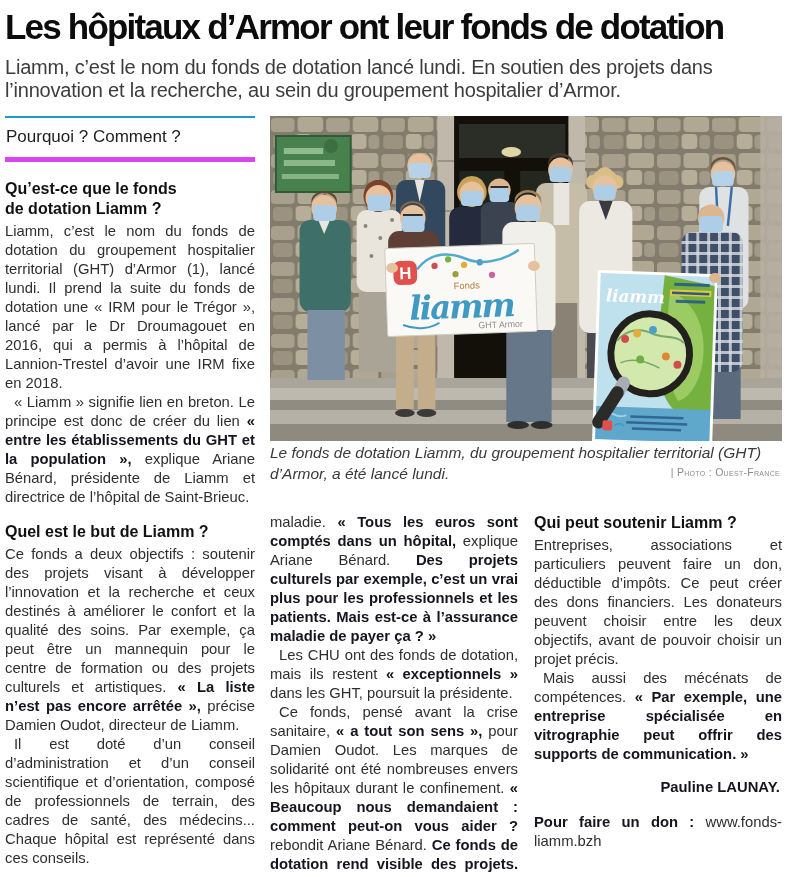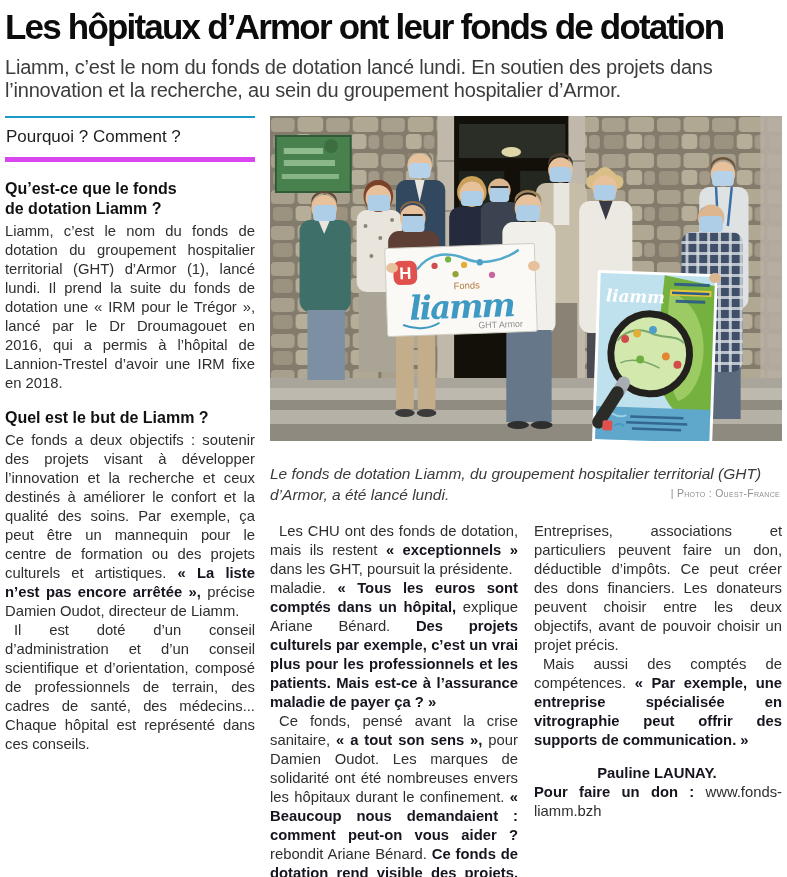--- a/index.html
+++ b/index.html
@@ -7,31 +7,31 @@
         font-family:"Liberation Sans",sans-serif;color:#2e2e2e;}
   h1.headline{margin:2px 0 10px;font-size:35px;font-weight:700;letter-spacing:-1.8px;
         line-height:1.08;color:#0c0c0c;white-space:nowrap;}
   .lede{margin:0 0 14px;font-size:20px;line-height:23px;color:#3c3c3c;width:742px;letter-spacing:-.2px;}
   .grid{display:flex;gap:15px;}
   .col1{flex:0 0 250px;width:250px;}
   .main{flex:1;min-width:0;}
   .kicker{border-top:2px solid #1b9ac5;border-bottom:5px solid #d946ef;
         padding:9px 1px 10px;font-size:17px;color:#1d1d1d;margin-bottom:17px;}
   .blocks{font-size:14.8px;line-height:19px;text-align:justify;hyphens:auto;}
-  .blocks>:first-child{margin-top:5px;}
+  .blocks>:first-child{margin-top:17px;}
   .blk{margin:0;}
   h3.blk{font-size:16px;line-height:20px;margin:15px 0 3px;color:#111;white-space:pre-line;text-align:left;}
   .blk .b{font-weight:700;color:#15151f;}
   .ind{text-indent:9px;}
-  .byline{text-align:center;font-weight:700;margin:14px 2px 0 0;color:#111;}
+  .byline{text-align:right;font-weight:700;margin:14px 2px 16px 0;color:#111;}
   .don{}
   figure{margin:0;}
   .photo{width:100%;height:325px;background:#a29a89;line-height:0;}
   .photo svg{width:100%;height:100%;}
-  .figcap{position:relative;margin-top:22px;font-style:italic;font-size:15.5px;line-height:21px;color:#3a3a3a;}
+  .figcap{position:relative;margin-top:1px;font-style:italic;font-size:15.5px;line-height:21px;color:#3a3a3a;}
   .credit{position:absolute;right:2px;bottom:1px;font-style:normal;font-variant:small-caps;
         font-size:10.5px;color:#8d8d8d;letter-spacing:.3px;padding-left:44px;}
   .cols23{display:flex;gap:16px;margin-top:12px;}
   .cols23 .col{flex:1;min-width:0;}
 </style>
 </head>
 <body>
 
 <div class="page">
   <h1 class="headline">Les hôpitaux d’Armor ont leur fonds de dotation</h1>
@@ -39,20 +39,21 @@
 
   <div class="grid">
     <div class="col1">
       <div class="kicker">
         <span>Pourquoi ? Comment ?</span>
       </div>
       <div class="blocks">
           <h3 class="blk h3"><span>Qu’est-ce que le fonds
 de dotation Liamm ?</span></h3>
           <p class="blk p"><span>Liamm, c’est le nom du fonds de dotation du groupement hospitalier territorial (GHT) d’Armor (1), lancé lundi. Il prend la suite du fonds de dotation une « IRM pour le Trégor », lancé par le Dr Droumagouet en 2016, qui a permis à l’hôpital de Lannion-Trestel d’avoir une IRM fixe en 2018.</span></p>
+          <p class="blk p ind"><span>« Liamm » signifie lien en breton. Le principe est donc de créer du lien </span><span class="b">« entre les établissements du GHT et la population »,</span><span> explique Ariane Bénard, présidente de Liamm et directrice de l’hôpital de Saint-Brieuc.</span></p>
           <h3 class="blk h3"><span>Quel est le but de Liamm ?</span></h3>
           <p class="blk p"><span>Ce fonds a deux objectifs : soutenir des projets visant à développer l’innovation et la recherche et ceux destinés à améliorer le confort et la qualité des soins. Par exemple, ça peut être un mannequin pour le centre de formation ou des projets culturels et artistiques. </span><span class="b">« La liste n’est pas encore arrêtée »,</span><span> précise Damien Oudot, directeur de Liamm.</span></p>
           <p class="blk p ind"><span>Il est doté d’un conseil d’administration et d’un conseil scientifique et d’orientation, composé de professionnels de terrain, des cadres de santé, des médecins... Chaque hôpital est représenté dans ces conseils.</span></p>
         </div>
     </div>
 
     <div class="main">
       <figure>
         <div class="photo">
           <svg viewBox="0 0 520 325" preserveAspectRatio="none">
@@ -257,29 +258,30 @@
         </div>
         <figcaption class="figcap">
           <span>Le fonds de dotation Liamm, du groupement hospitalier territorial (GHT) d’Armor, a été lancé lundi.</span>
           <span class="credit">| Photo : Ouest-France</span>
         </figcaption>
       </figure>
 
       <div class="cols23">
         <div class="col">
           <div class="blocks">
+              <p class="blk p"><span>maladie. </span><span class="b">« Tous les euros sont comptés dans un hôpital,</span><span> explique Ariane Bénard. </span><span class="b">Des projets culturels par exemple, c’est un vrai plus pour les professionnels et les patients. Mais est-ce à l’assurance maladie de payer ça ? »</span></p>
               <p class="blk p ind"><span>Les CHU ont des fonds de dotation, mais ils restent </span><span class="b">« exceptionnels »</span><span> dans les GHT, poursuit la présidente.</span></p>
-              <p class="blk p"><span>maladie. </span><span class="b">« Tous les euros sont comptés dans un hôpital,</span><span> explique Ariane Bénard. </span><span class="b">Des projets culturels par exemple, c’est un vrai plus pour les professionnels et les patients. Mais est-ce à l’assurance maladie de payer ça ? »</span></p>
               <p class="blk p ind"><span>Ce fonds, pensé avant la crise sanitaire, </span><span class="b">« a tout son sens »,</span><span> pour Damien Oudot. Les marques de solidarité ont été nombreuses envers les hôpitaux durant le confinement. </span><span class="b">« Beaucoup nous demandaient : comment peut-on vous aider ?</span><span> rebondit Ariane Bénard. </span><span class="b">Ce fonds de dotation rend visible des projets. C’est plus transparent que de faire un don à l’hôpital. »</span></p>
             </div>
         </div>
         <div class="col">
           <div class="blocks">
+              <h3 class="blk h3"><span>Qui peut soutenir Liamm ?</span></h3>
               <p class="blk p"><span>Entreprises, associations et particuliers peuvent faire un don, déductible d’impôts. Ce peut créer des dons financiers. Les donateurs peuvent choisir entre les deux objectifs, avant de pouvoir choisir un projet précis.</span></p>
-              <p class="blk p ind"><span>Mais aussi des comptés de compétences. </span><span class="b">« Par exemple, une entreprise spécialisée en vitrographie peut offrir des supports de communication. »</span></p>
+              <p class="blk p ind"><span>Mais aussi des mécénats de compétences. </span><span class="b">« Par exemple, une entreprise spécialisée en vitrographie peut offrir des supports de communication. »</span></p>
               <p class="blk byline"><span class="b">Pauline LAUNAY.</span></p>
               <p class="blk don"><span class="b">Pour faire un don : </span><span>www.fonds-liamm.bzh</span></p>
             </div>
         </div>
       </div>
     </div>
   </div>
 </div>
 
 </body></html>

